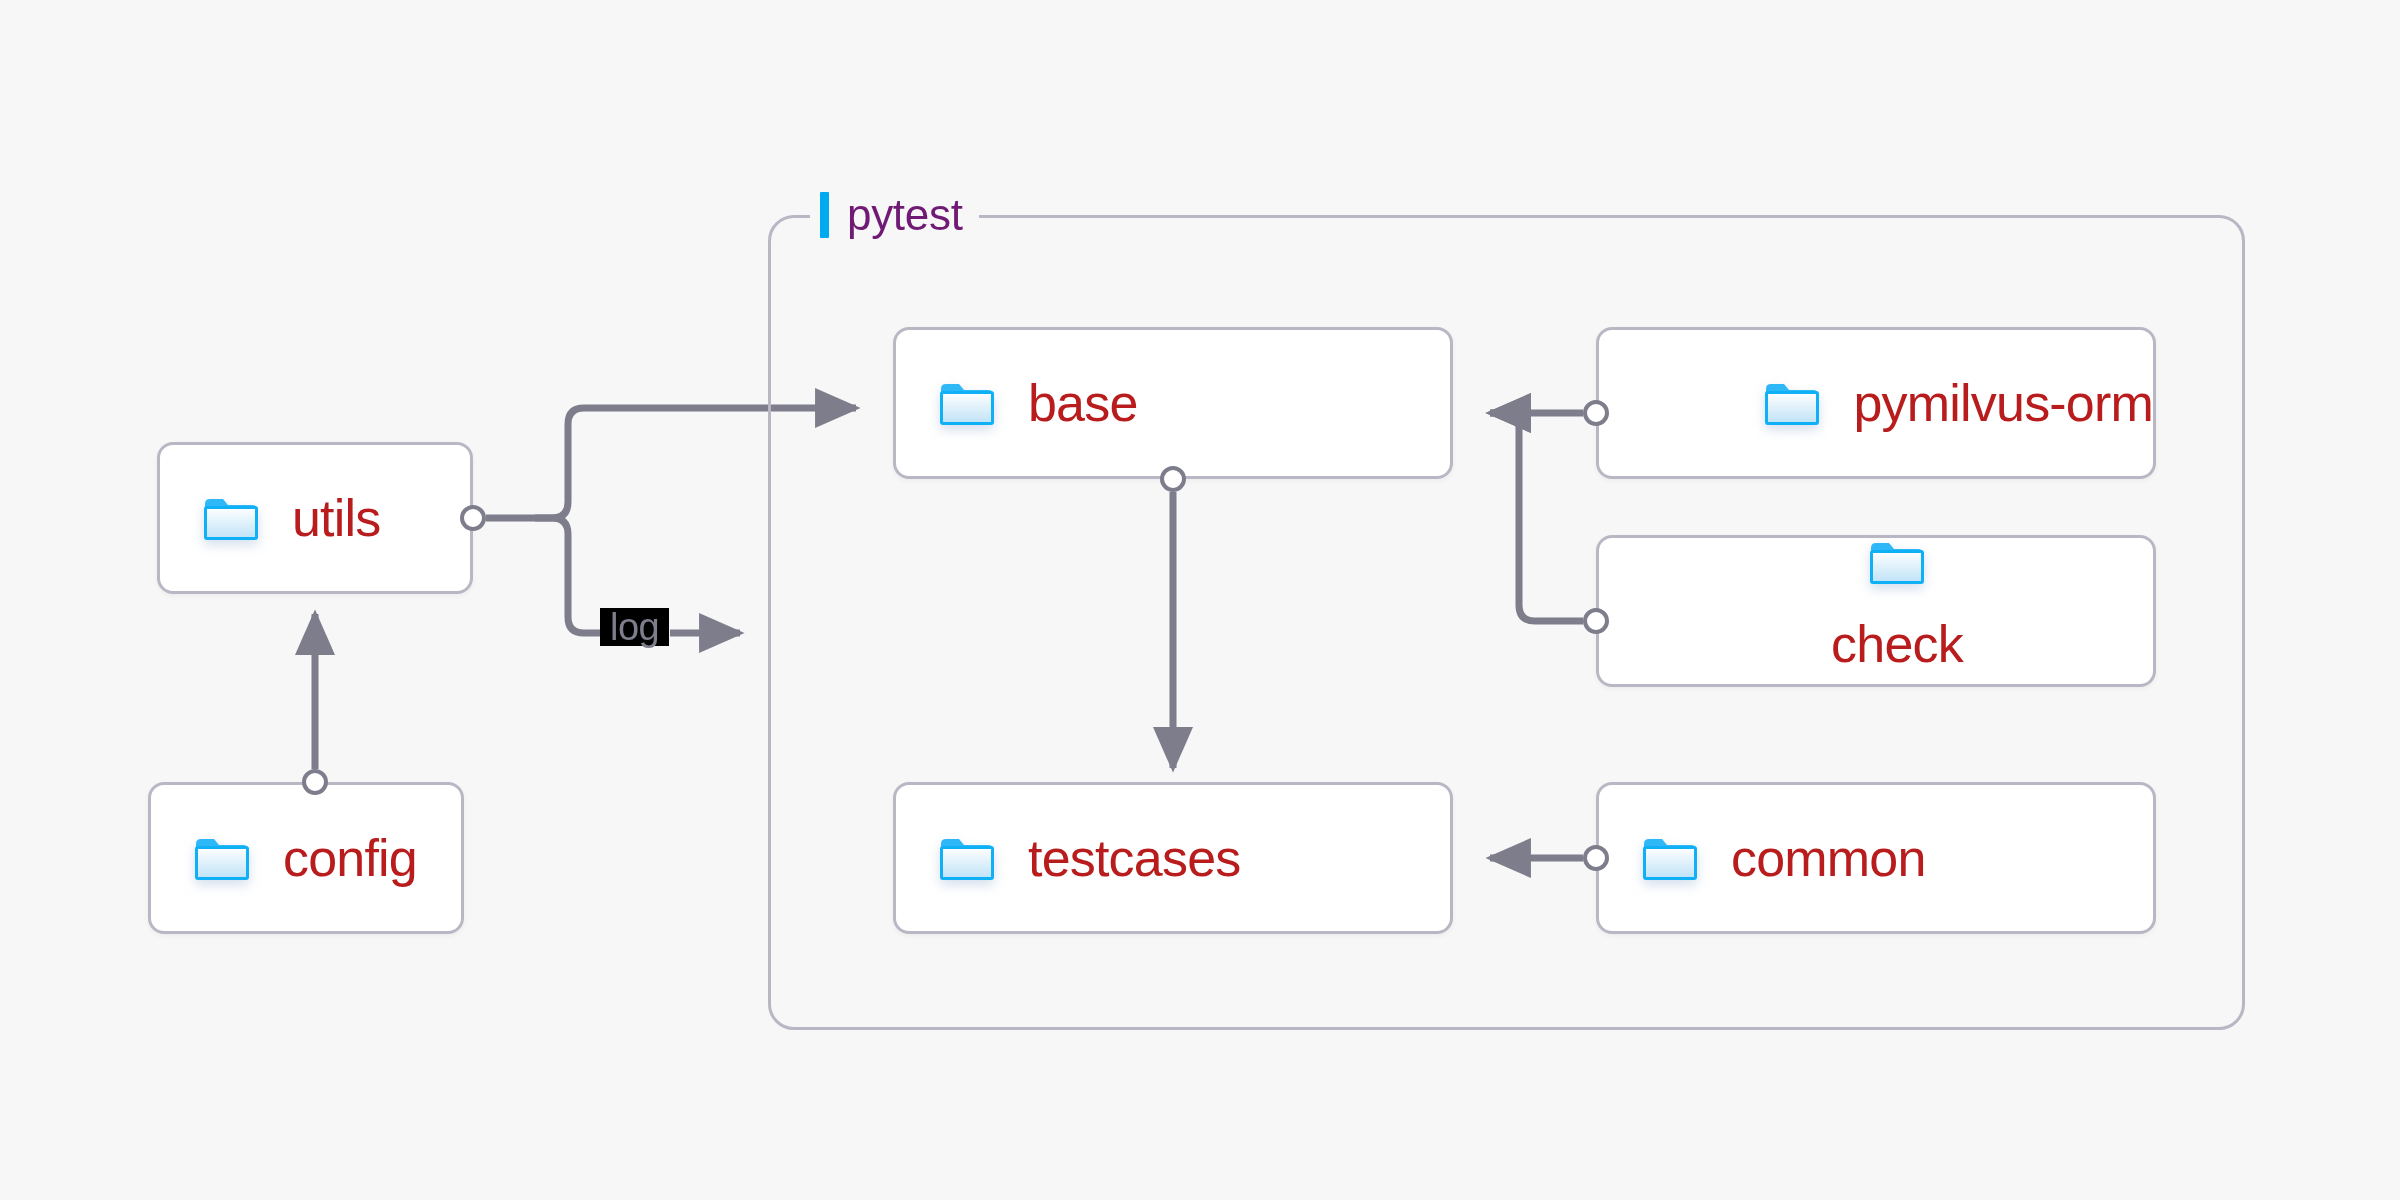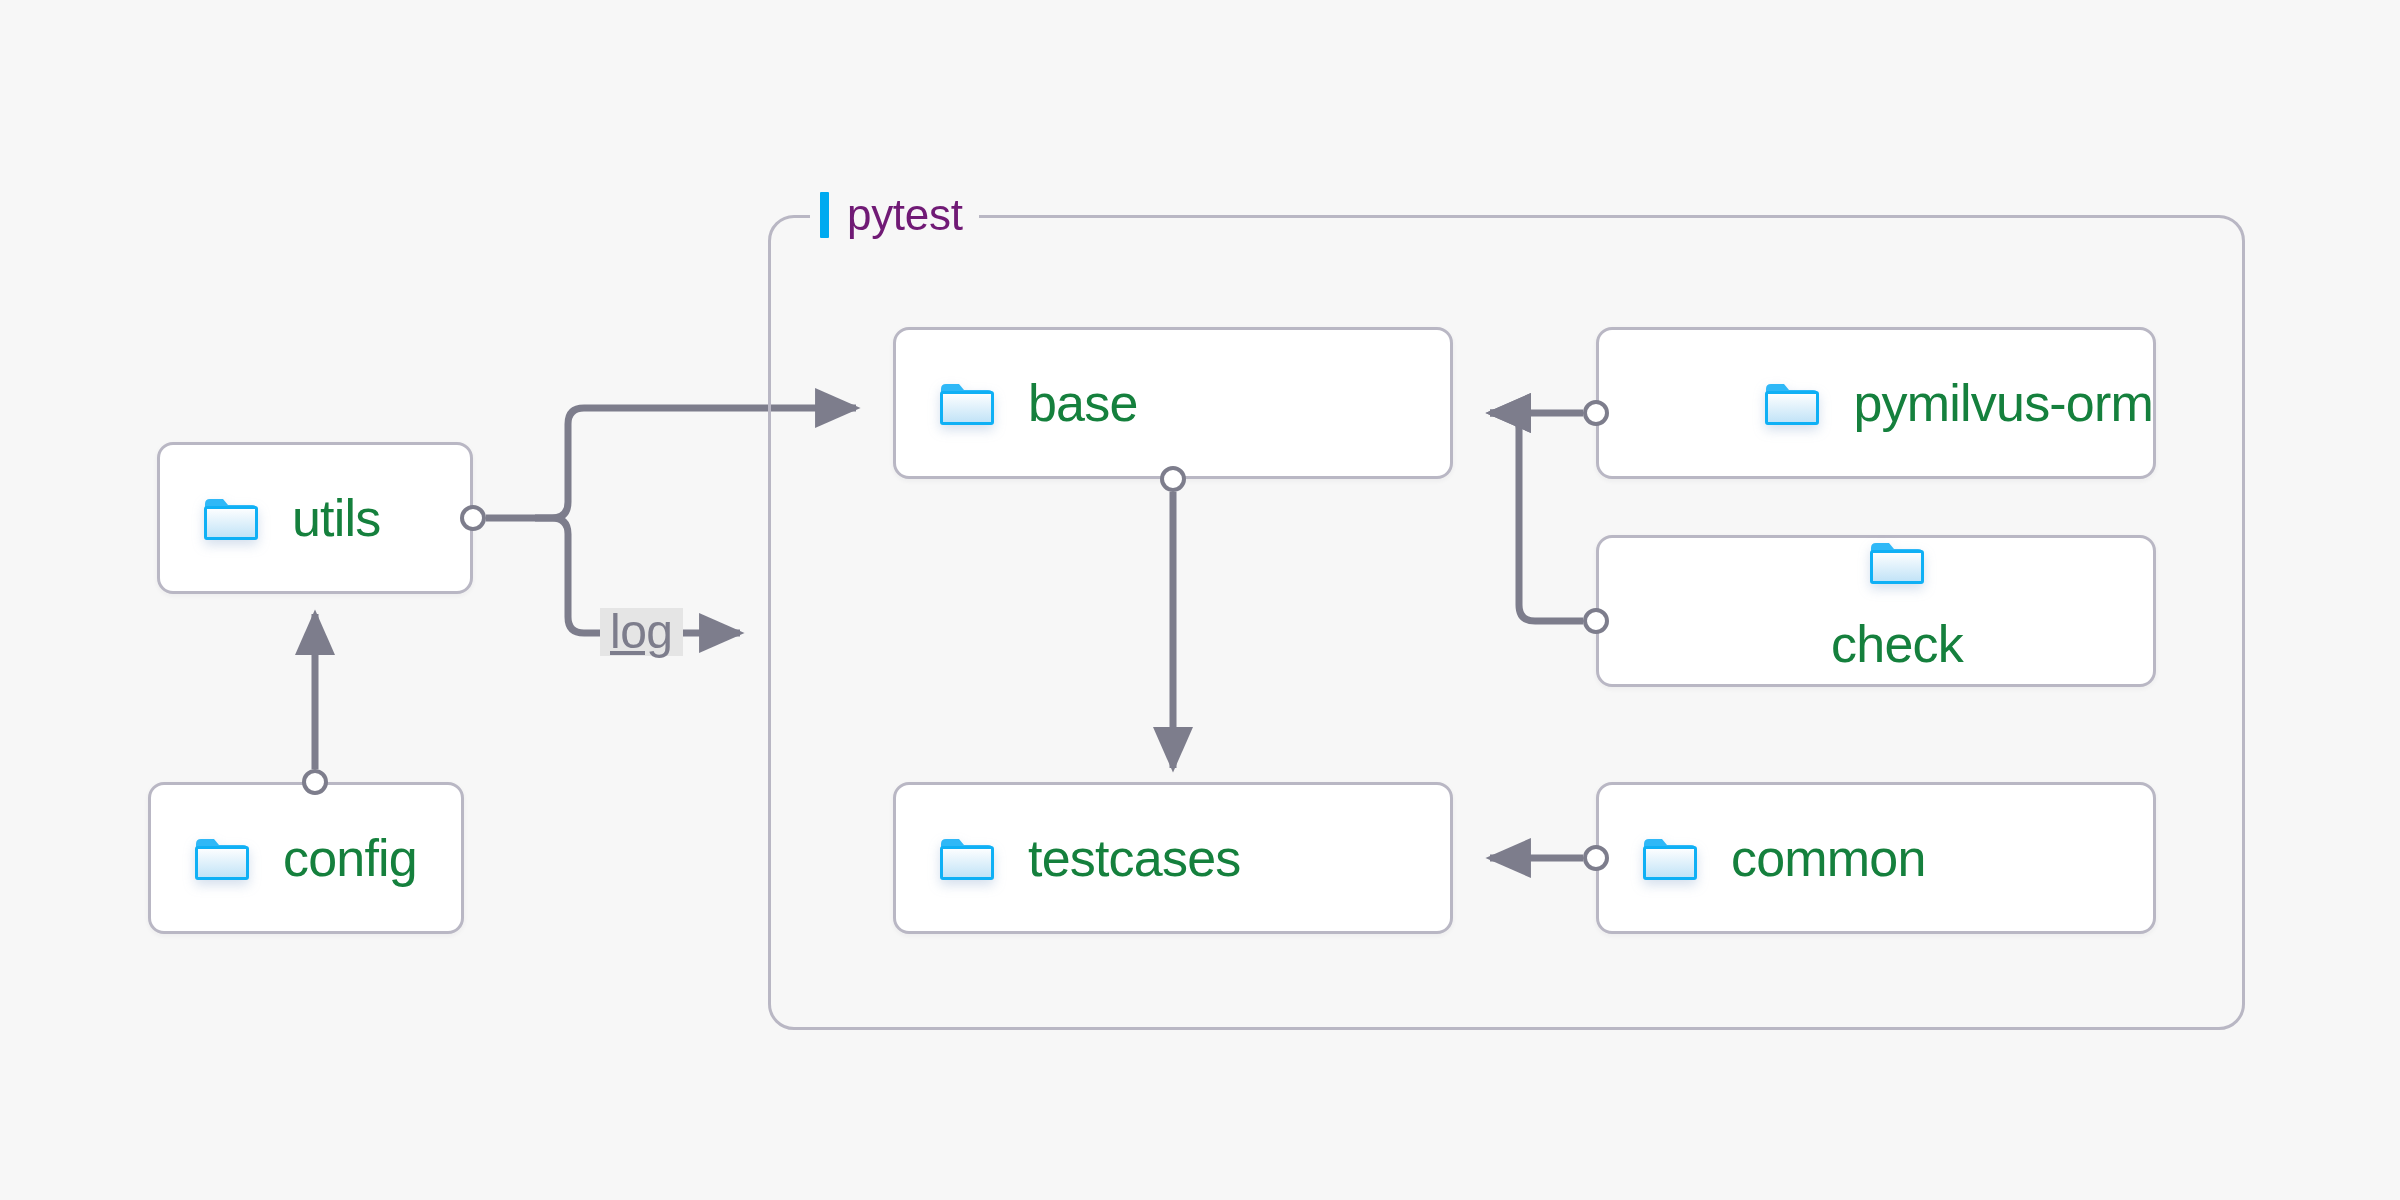--- a/index.html
+++ b/index.html
@@ -63,21 +63,21 @@
     border: 3px solid #b9b7c4;
     border-radius: 16px;
     display: flex;
     align-items: center;
     padding-left: 42px;
     gap: 32px;
     box-shadow: 0 2px 5px rgba(30,30,60,0.05);
   }
   .node-label {
     font-size: 52px;
-    color: #15803d;
+    color: #b91c1c;
     letter-spacing: -0.8px;
     white-space: nowrap;
     line-height: 1;
   }
 
   
   .folder-icon {
     position: relative;
     width: 58px;
     height: 48px;
@@ -94,29 +94,28 @@
     border-radius: 50%;
     background: #ffffff;
     border: 4px solid #7d7d8c;
     box-sizing: border-box;
     z-index: 6;
   }
 
   
   .edge-label {
     position: absolute;
-    font-size: 48px;
+    font-size: 38px;
     color: #7d7d8c;
     letter-spacing: -0.5px;
     white-space: nowrap;
-    background: #e5e5e5;
+    background: #000000;
     padding: 0 10px;
     line-height: 1;
     z-index: 5;
-    text-decoration: underline;
   }
 </style>
 </head>
 <body>
 
 <div id="canvas">
 
   <svg id="edge-layer" viewBox="0 0 2400 1200" xmlns="http://www.w3.org/2000/svg">
     <defs>
       <marker id="arrow" viewBox="0 0 10 10" refX="9" refY="5" markerWidth="6.5" markerHeight="6.5" orient="auto-start-reverse">

